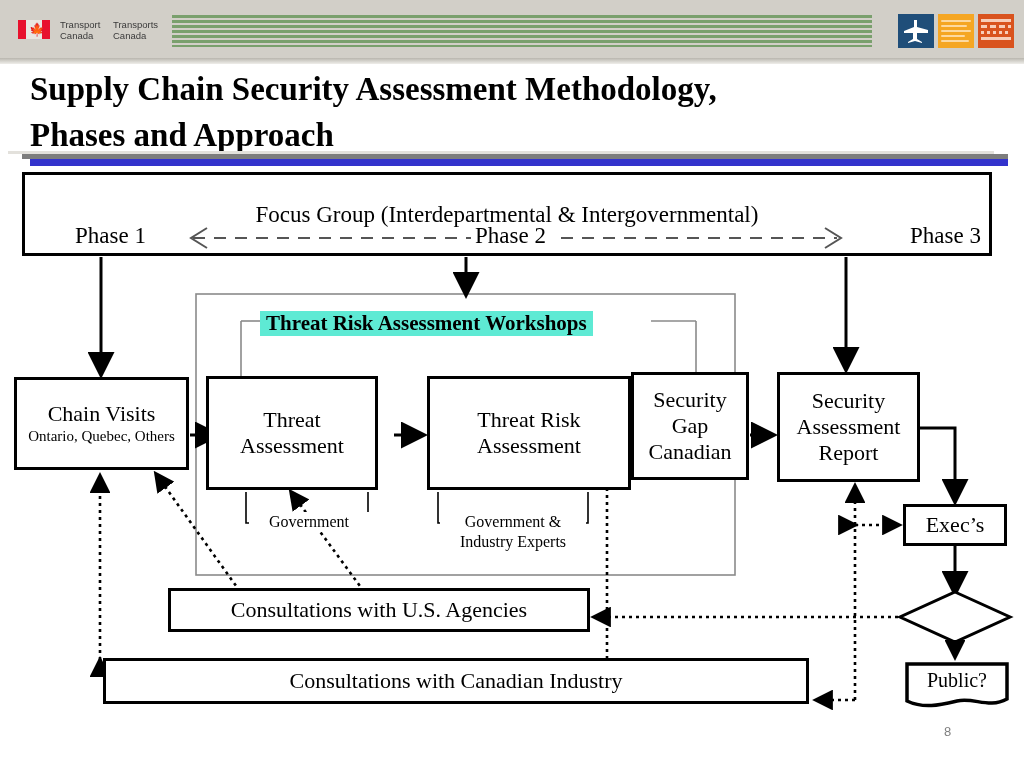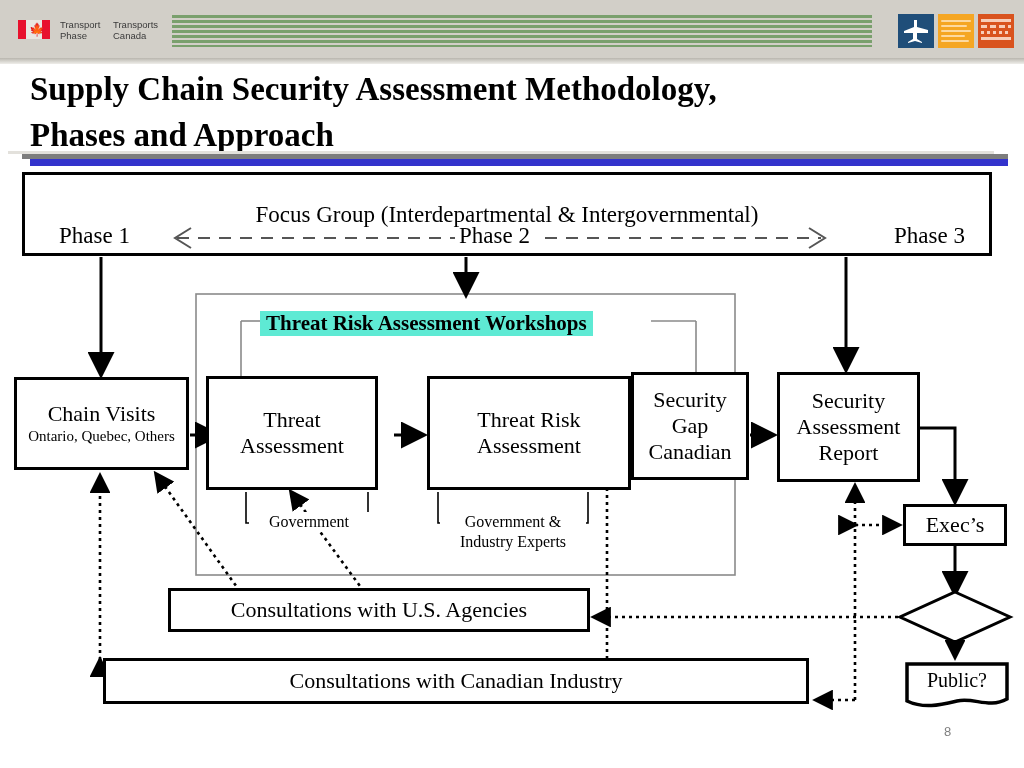--- a/index.html
+++ b/index.html
@@ -87,21 +87,21 @@
     text-align:center;
     font-family:"Liberation Serif", serif;
     color:#000000;
   }
   .node .t1{font-size:22px;line-height:26px;}
   .node .t2{font-size:15px;line-height:19px;}
 
   #n-focus{left:22px;top:172px;width:970px;height:84px;justify-content:flex-start;padding-top:26px;}
   #focus-title{font-size:23px;line-height:28px;}
   #focus-phases{
-    position:absolute;left:0;top:44px;width:970px;height:34px;
+    position:absolute;left:16px;top:44px;width:970px;height:34px;
     display:flex;align-items:center;font-size:23px;
   }
   #ph1{position:absolute;left:34px;top:4px;}
   #ph2{position:absolute;left:434px;top:4px;}
   #ph3{position:absolute;right:30px;top:4px;}
 
   #n-site{left:14px;top:377px;width:175px;height:93px;}
   #n-threat{left:206px;top:376px;width:172px;height:114px;}
   #n-trisk{left:427px;top:376px;width:204px;height:114px;}
   #n-gap{left:631px;top:372px;width:118px;height:108px;}
@@ -141,21 +141,21 @@
 <body>
 
 <div id="header-band"></div>
 <div id="header-shadow"></div>
 
 <div id="flag">
   <div class="flag-white"></div>
   <div class="maple">🍁</div>
 </div>
 <div class="dept-label" id="dept-en">Transport
-Phase</div>
+Canada</div>
 <div class="dept-label" id="dept-fr">Transports
 Canada</div>
 <div id="green-stripes"></div>
 
 <div id="mode-icons">
   <div class="mode-tile tile-air">
     <svg width="28" height="26" viewBox="0 0 28 26">
       <path d="M2 13 L12 9 L12 2 L15 2 L15 9 L26 12 L26 15 L15 15 L15 21 L20 24 L20 25 L13 23 L6 25 L6 24 L11 21 L11 15 L2 15 Z" fill="#ffffff"></path>
     </svg>
   </div>

